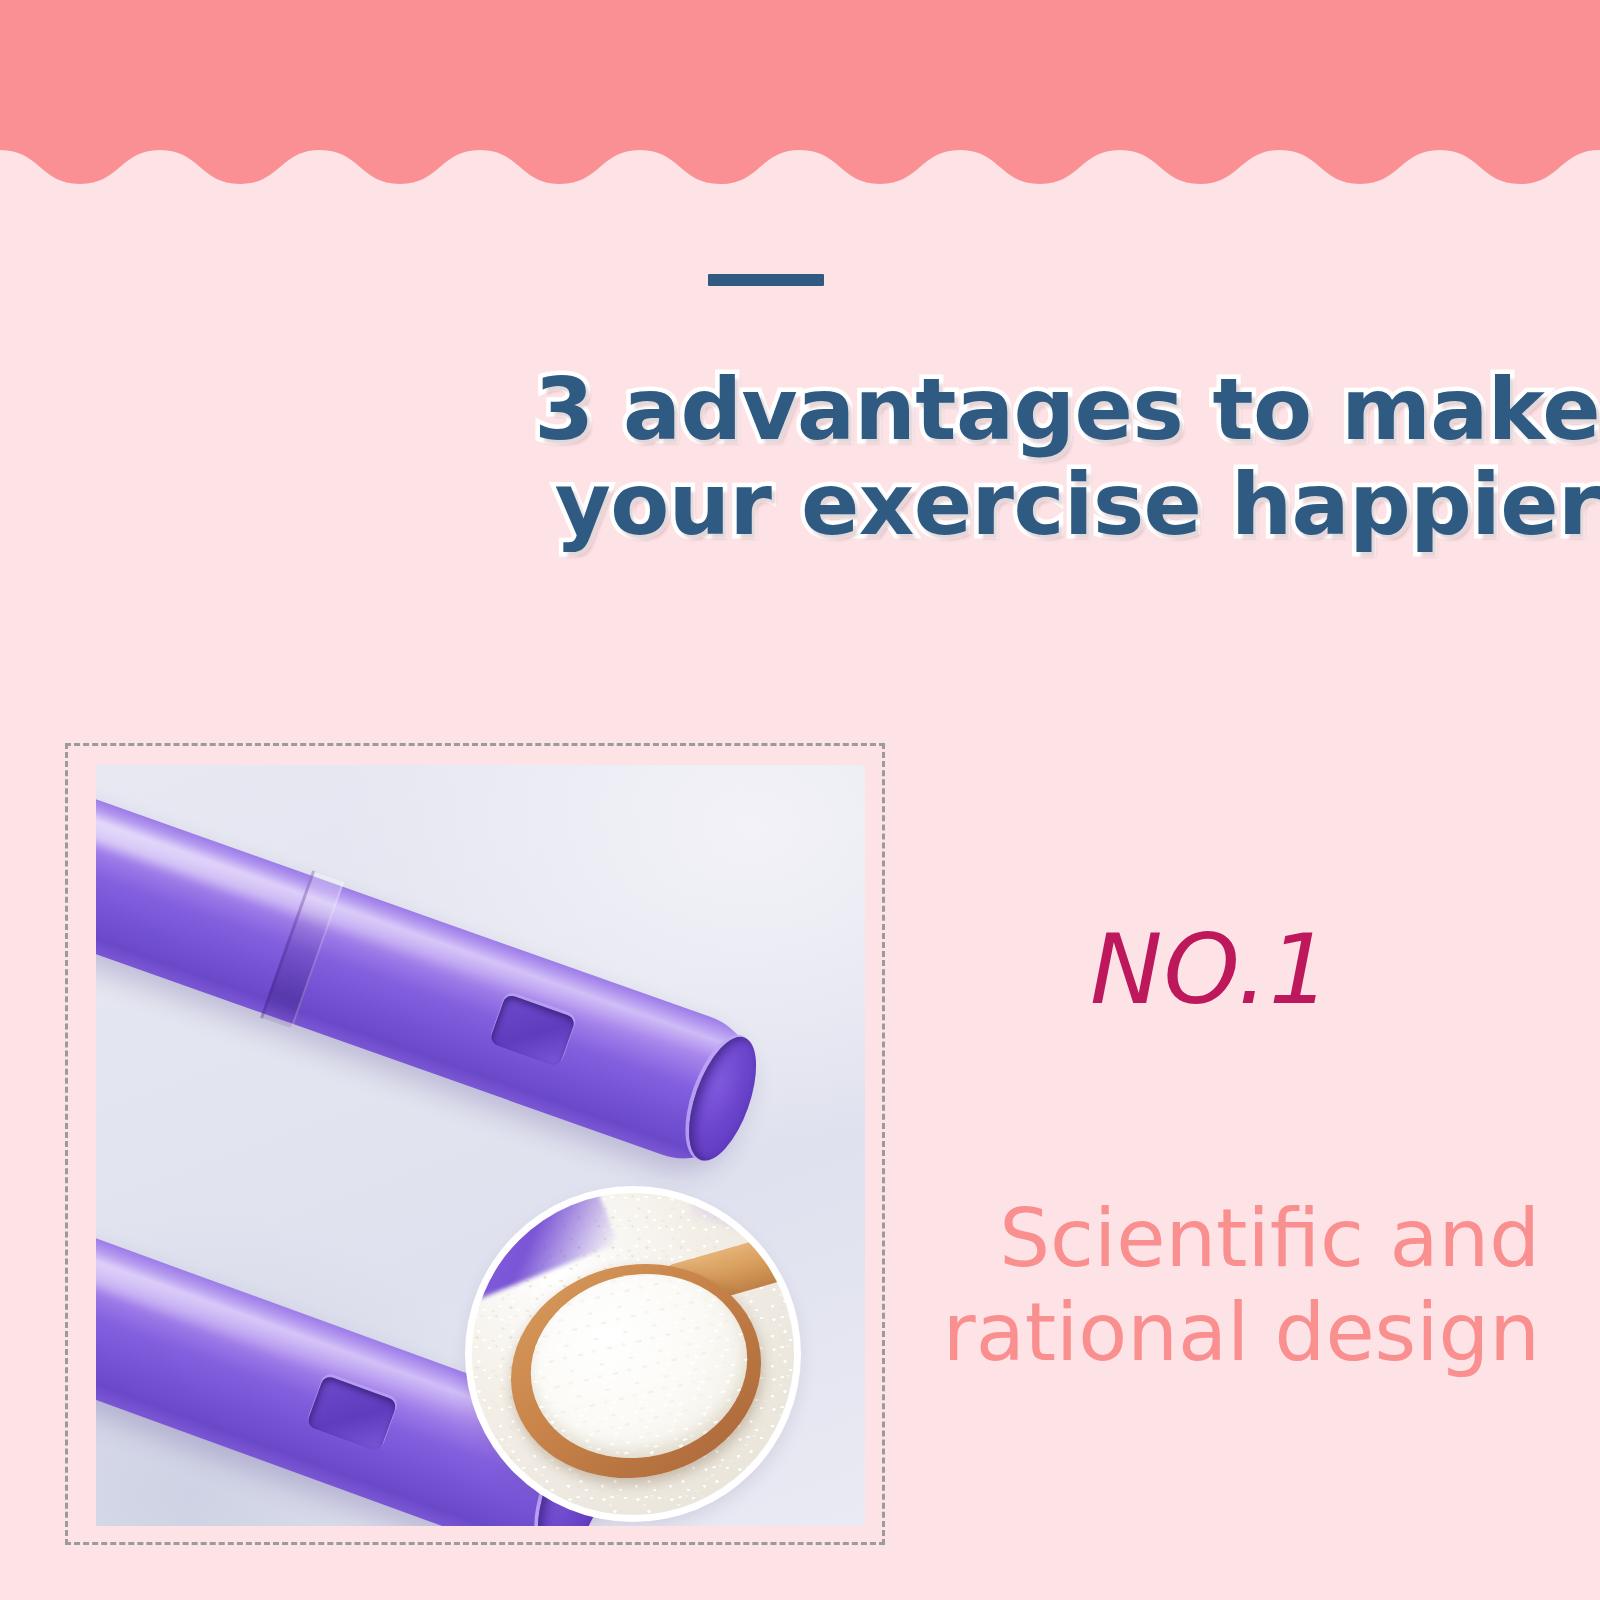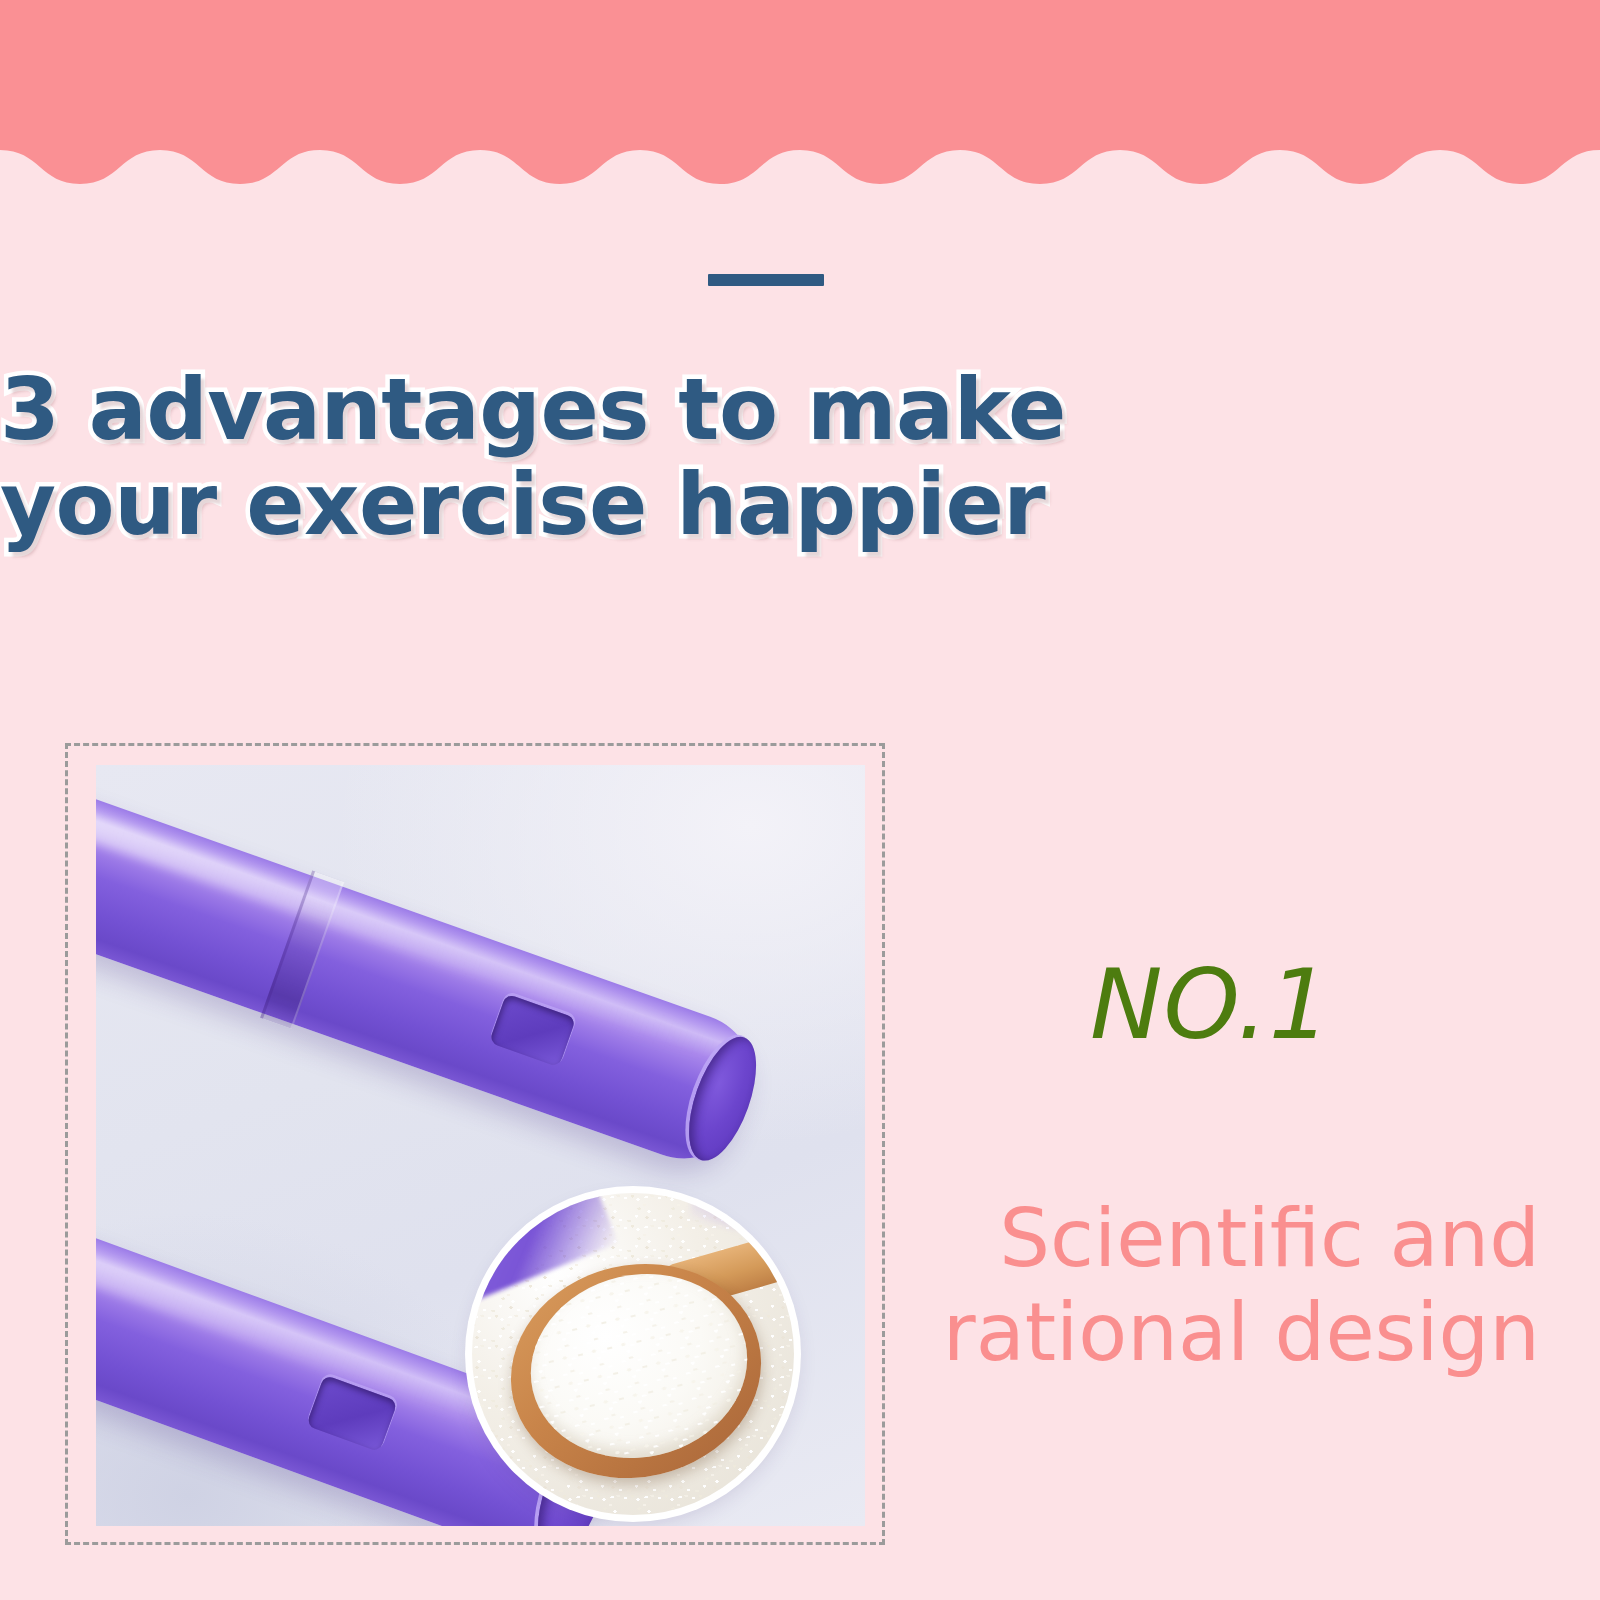--- a/index.html
+++ b/index.html
@@ -46,21 +46,21 @@
     border-radius: 1px;
     z-index: 6;
   }
 
   
   .headline {
     position: absolute;
     left: 0;
     top: 362px;
     width: 1600px;
-    text-align: left;
+    text-align: right;
     z-index: 6;
   }
   .headline .line {
     display: block;
     font-family: "DejaVu Sans", sans-serif;
     font-weight: bold;
     font-size: 86px;
     line-height: 95px;
     letter-spacing: -0.5px;
     color: #2f5a82;
@@ -329,27 +329,27 @@
     height: 70px;
     transform: rotate(12deg);
     background: linear-gradient(200deg, #9b7bea 0%, rgba(155,123,234,0) 100%);
     filter: blur(3px);
   }
 
   
   .no-badge {
     position: absolute;
     left: 1090px;
-    top: 956px;
+    top: 921px;
     font-family: "DejaVu Sans", sans-serif;
     font-style: italic;
     font-weight: normal;
     font-size: 97px;
     line-height: 1;
-    color: #4d7c0f;
+    color: #be185d;
     letter-spacing: 1px;
     z-index: 6;
   }
 
   .feature-desc {
     position: absolute;
     left: 900px;
     top: 1192px;
     width: 640px;
     font-family: "DejaVu Sans", sans-serif;

